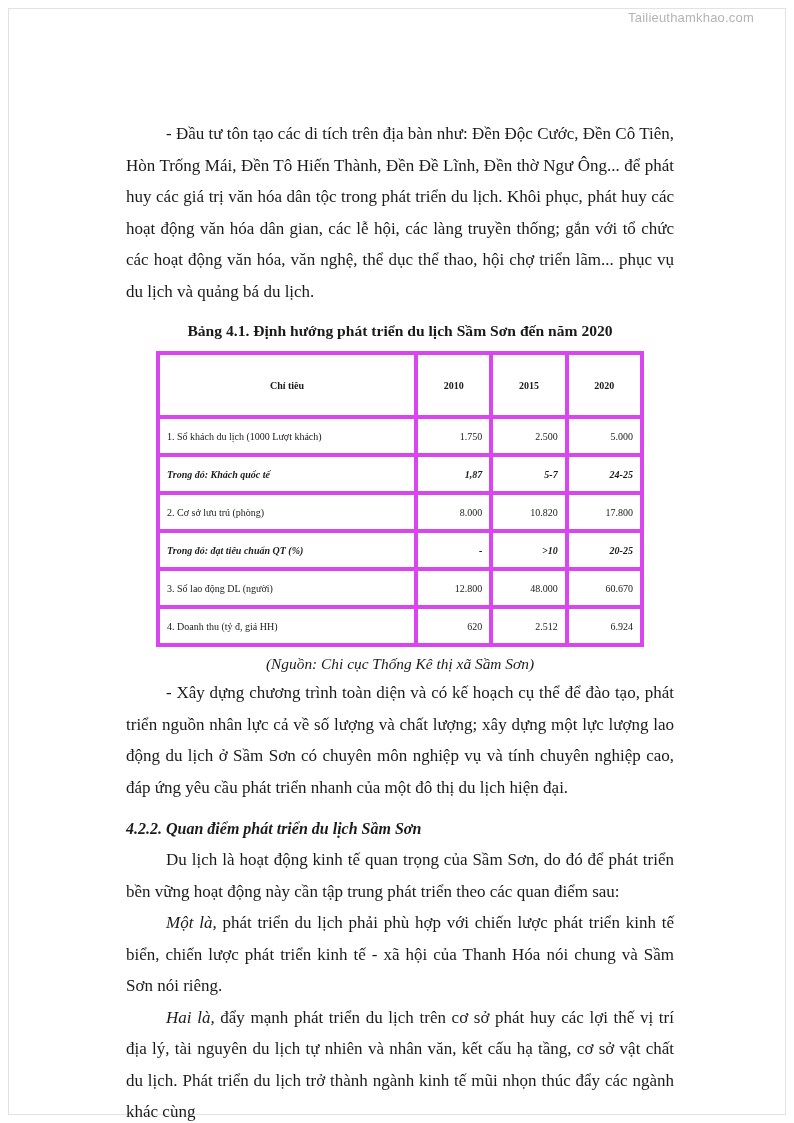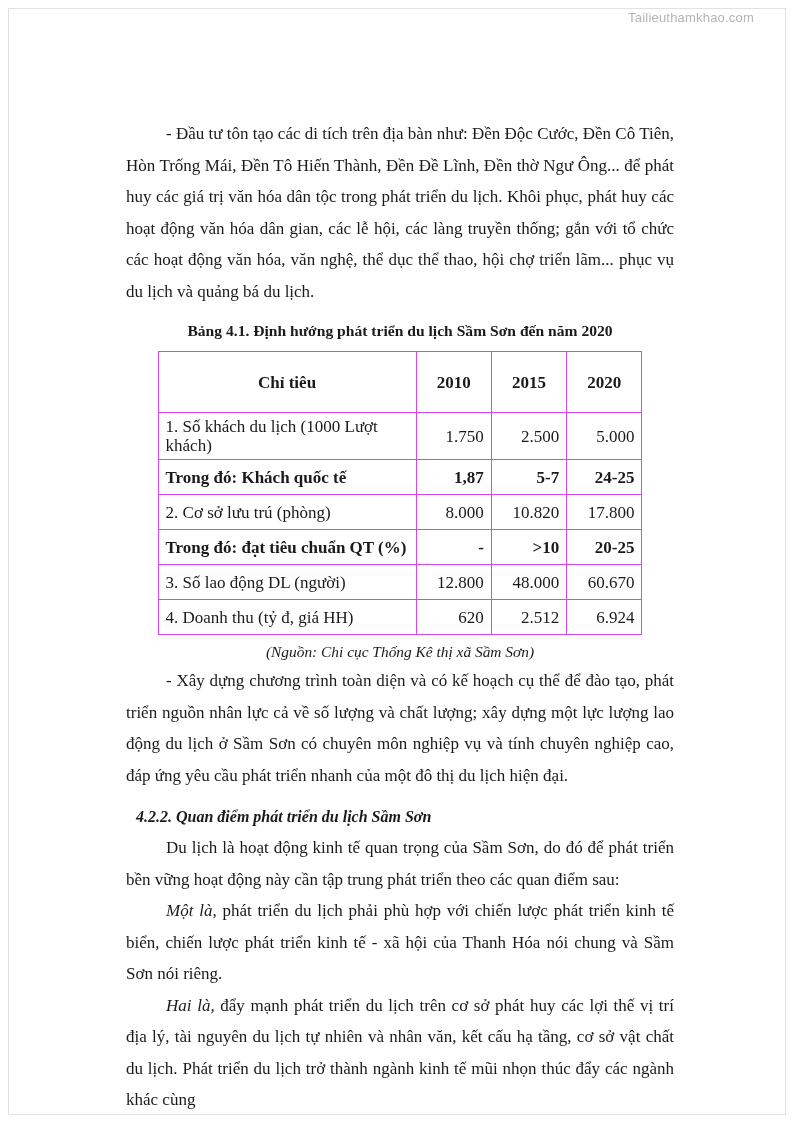--- a/index.html
+++ b/index.html
@@ -70,22 +70,22 @@
 
   table.data-table {
     border-collapse: collapse;
     width: 484px;
     margin: 0 auto;
     table-layout: fixed;
     background: #fff;
   }
   table.data-table th,
   table.data-table td {
-    border: 1px solid #d946ef;
-    font-size: 17px;
+    border: 4px solid #d946ef;
+    font-size: 10px;
     line-height: 19px;
     padding: 4px 7px;
     vertical-align: middle;
   }
   table.data-table thead th {
     font-weight: bold;
     text-align: center;
     height: 52px;
   }
   table.data-table thead th.col-label {
@@ -93,35 +93,36 @@
   }
   table.data-table tbody td.rowlabel {
     text-align: left;
     height: 26px;
   }
   table.data-table tbody td.val {
     text-align: right;
   }
   table.data-table tbody tr.sub td {
     font-weight: bold;
+    font-style: italic;
   }
 
   col.c-label { width: 258px; }
   col.c-num { width: 75.3px; }
 
   .table-source {
     margin: 4px 0 0 0;
     font-size: 15.4px;
     font-style: italic;
     text-align: center;
     line-height: 26px;
   }
 
   h3.section-heading {
-    margin: 10px 0 0 10px;
+    margin: 10px 0 0 0;
     font-size: 16px;
     font-weight: bold;
     font-style: italic;
     line-height: 31px;
     text-align: left;
   }
 
   .lead {
     font-style: italic;
   }

